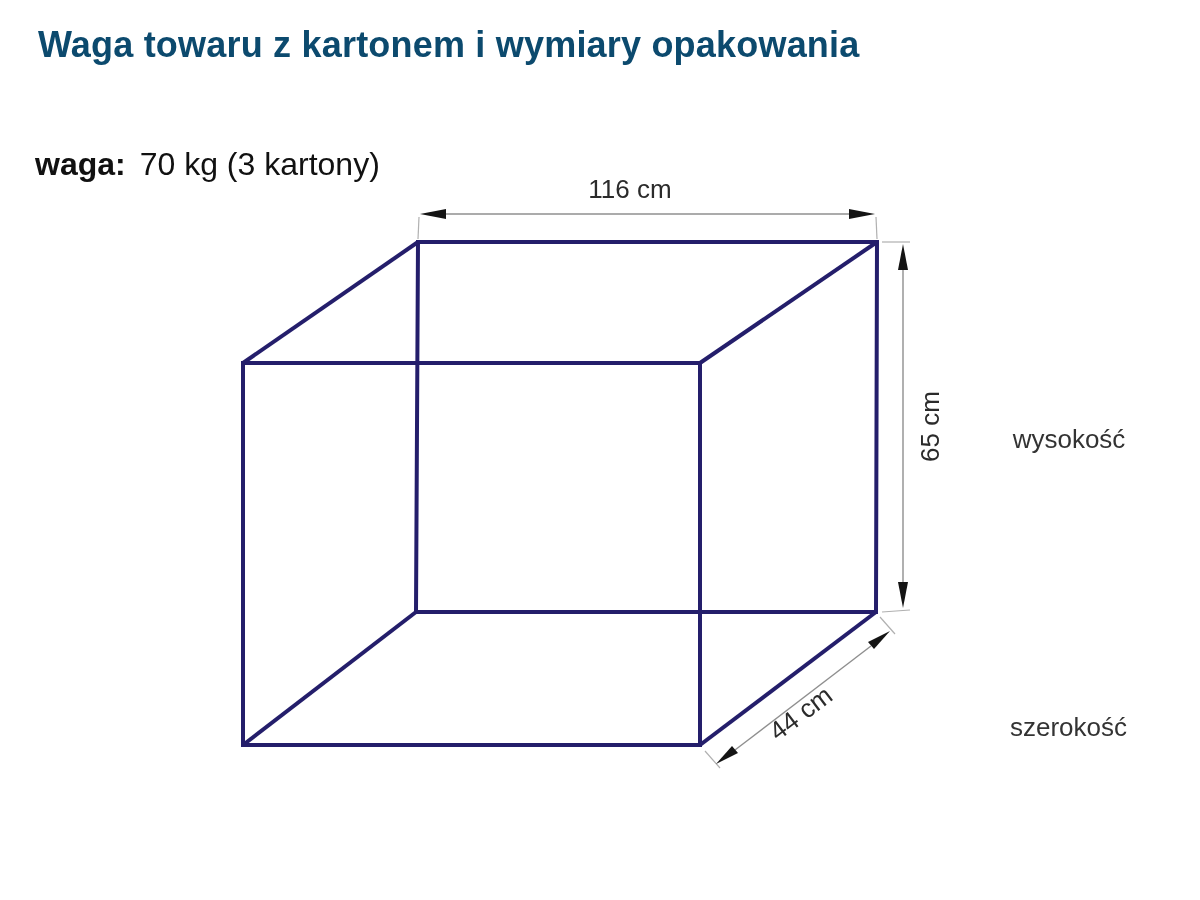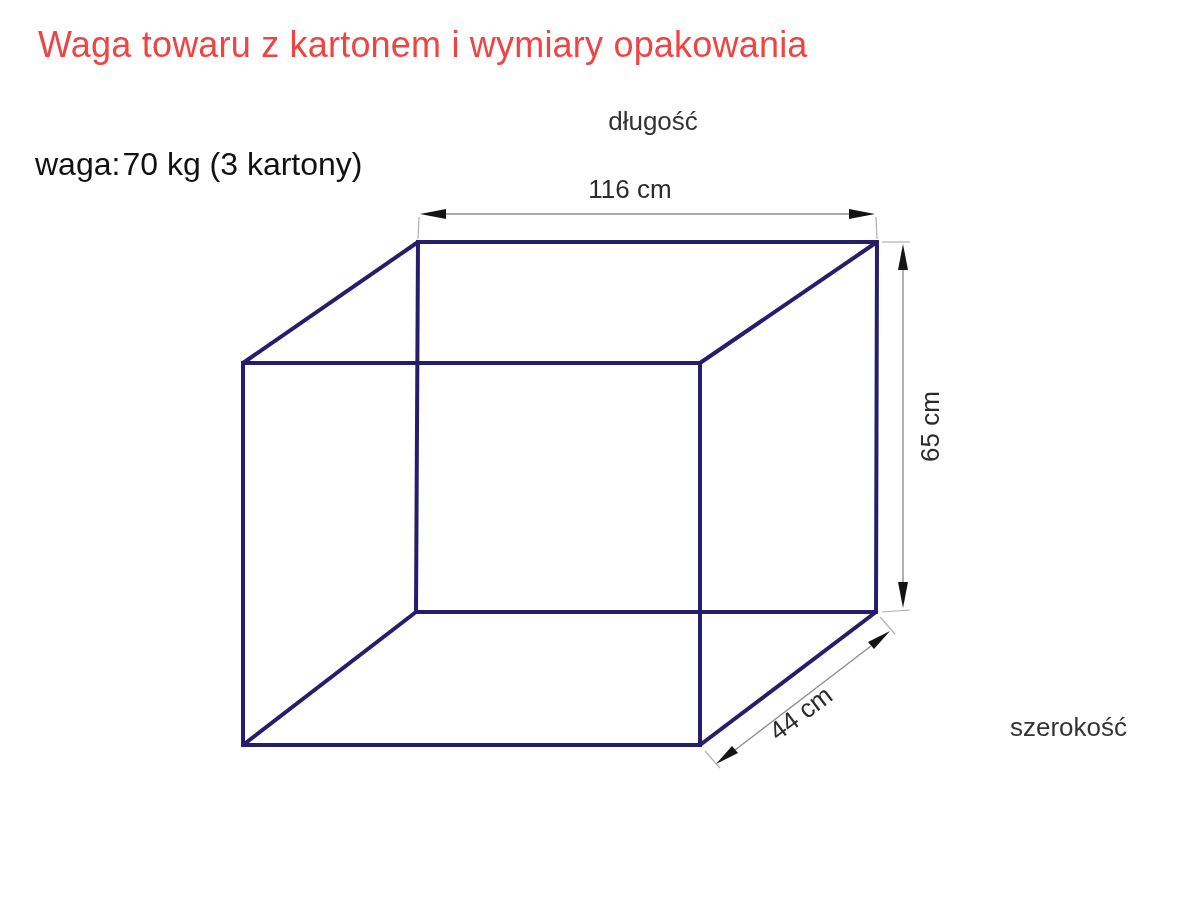--- a/index.html
+++ b/index.html
@@ -2,28 +2,28 @@
 <html><head>
 <meta charset="utf-8">
 <style>
   html,body{margin:0;padding:0;background:#ffffff;}
   .page{
     position:relative;width:1200px;height:900px;background:#ffffff;
     font-family:"Liberation Sans",sans-serif;overflow:hidden;
   }
   .title{
     position:absolute;left:38px;top:24px;
-    font-size:36px;font-weight:normal;color:#ef4444;letter-spacing:0.2px;
+    font-size:36px;font-weight:bold;color:#0c4a6e;letter-spacing:0.2px;
     white-space:nowrap;
   }
   .weight-line{
     position:absolute;left:35px;top:146px;
     font-size:32px;color:#111111;white-space:nowrap;
   }
-  .weight-line .w-label{font-weight:normal;margin-right:2px;}
+  .weight-line .w-label{font-weight:bold;margin-right:14px;}
   .dim-label{
     position:absolute;font-size:26px;color:#333333;text-align:center;
     white-space:nowrap;
   }
   .lbl-dlugosc{left:553px;top:106px;width:200px;}
   .lbl-116{left:530px;top:174px;width:200px;color:#2b2b2b;}
   .lbl-wysokosc{left:969px;top:424px;width:200px;}
   .lbl-szerokosc{left:927px;top:712px;width:200px;text-align:right;}
   .lbl-65{
     left:880px;top:411px;width:100px;color:#2b2b2b;
@@ -43,22 +43,22 @@
 <body>
 
 <div class="page">
 
   <div class="title">Waga towaru z kartonem i wymiary opakowania</div>
 
   <div class="weight-line">
     <span class="w-label">waga:</span><span>70 kg (3 kartony)</span>
   </div>
 
-  <div class="dim-label lbl-dlugosc">długość</div>
   <div class="dim-label lbl-116">116 cm</div>
+  <div class="dim-label lbl-wysokosc">wysokość</div>
   <div class="dim-label lbl-65">65 cm</div>
   <div class="dim-label lbl-szerokosc">szerokość</div>
   <div class="dim-label lbl-44">44 cm</div>
 
   <svg class="diagram" width="1200" height="900" viewBox="0 0 1200 900">
 
     <g>
 
       <polygon class="box-edge" points="243,363 700,363 700,745 243,745"></polygon>
 

